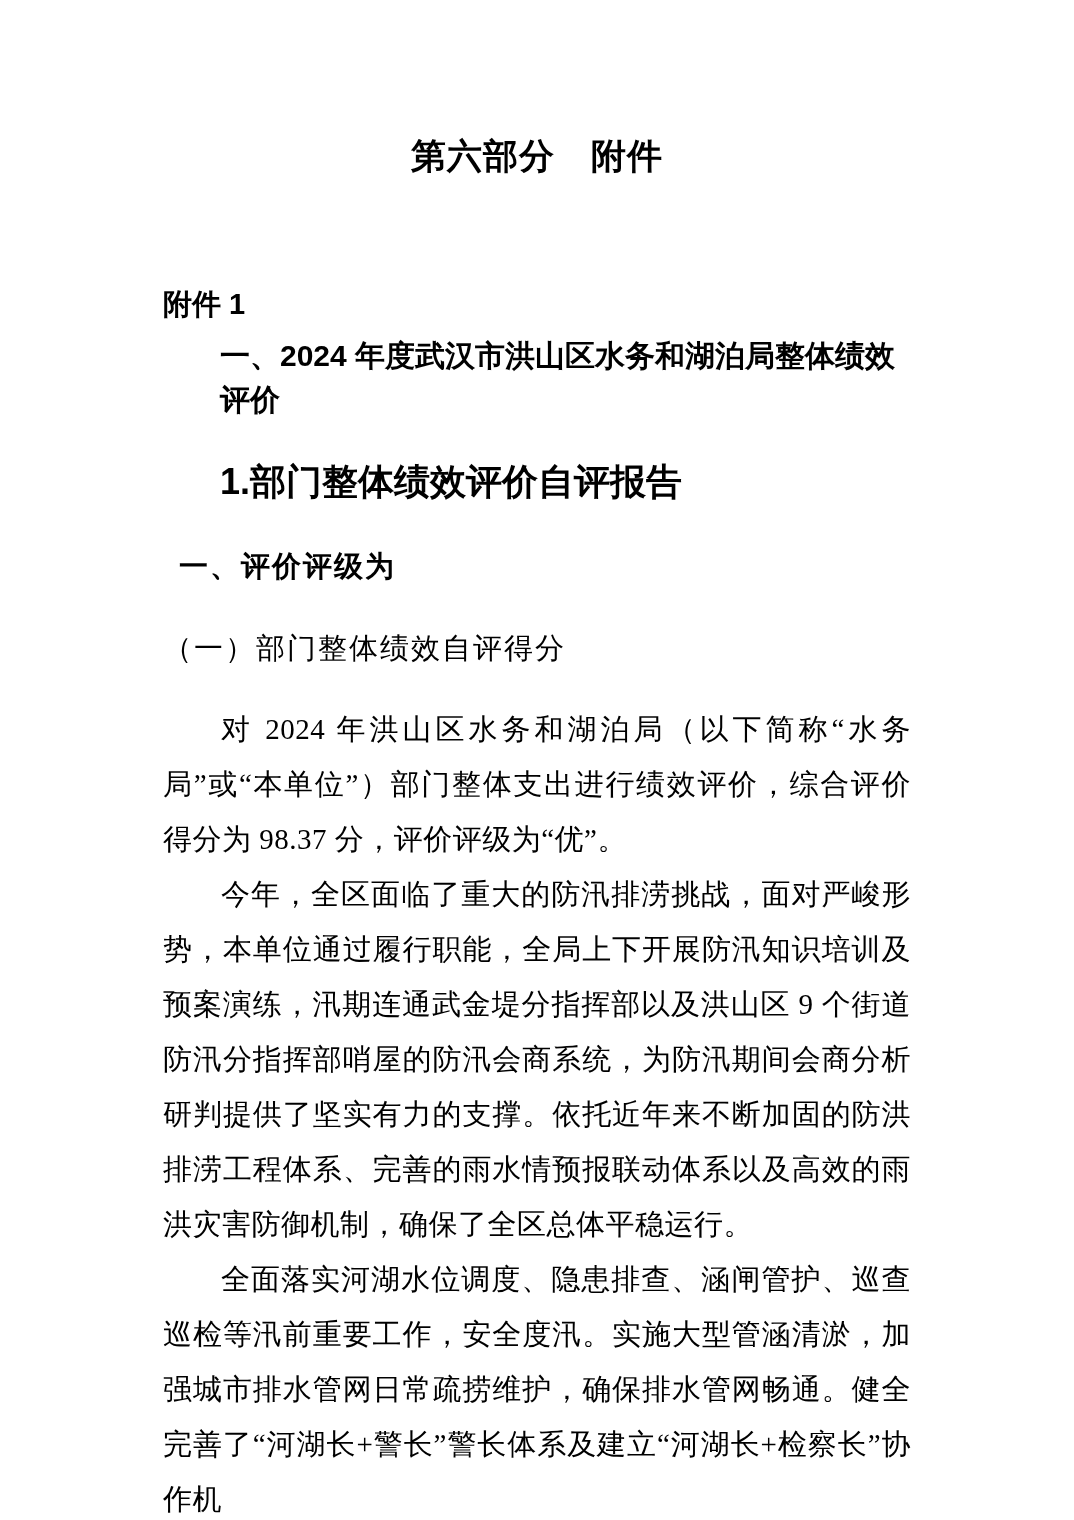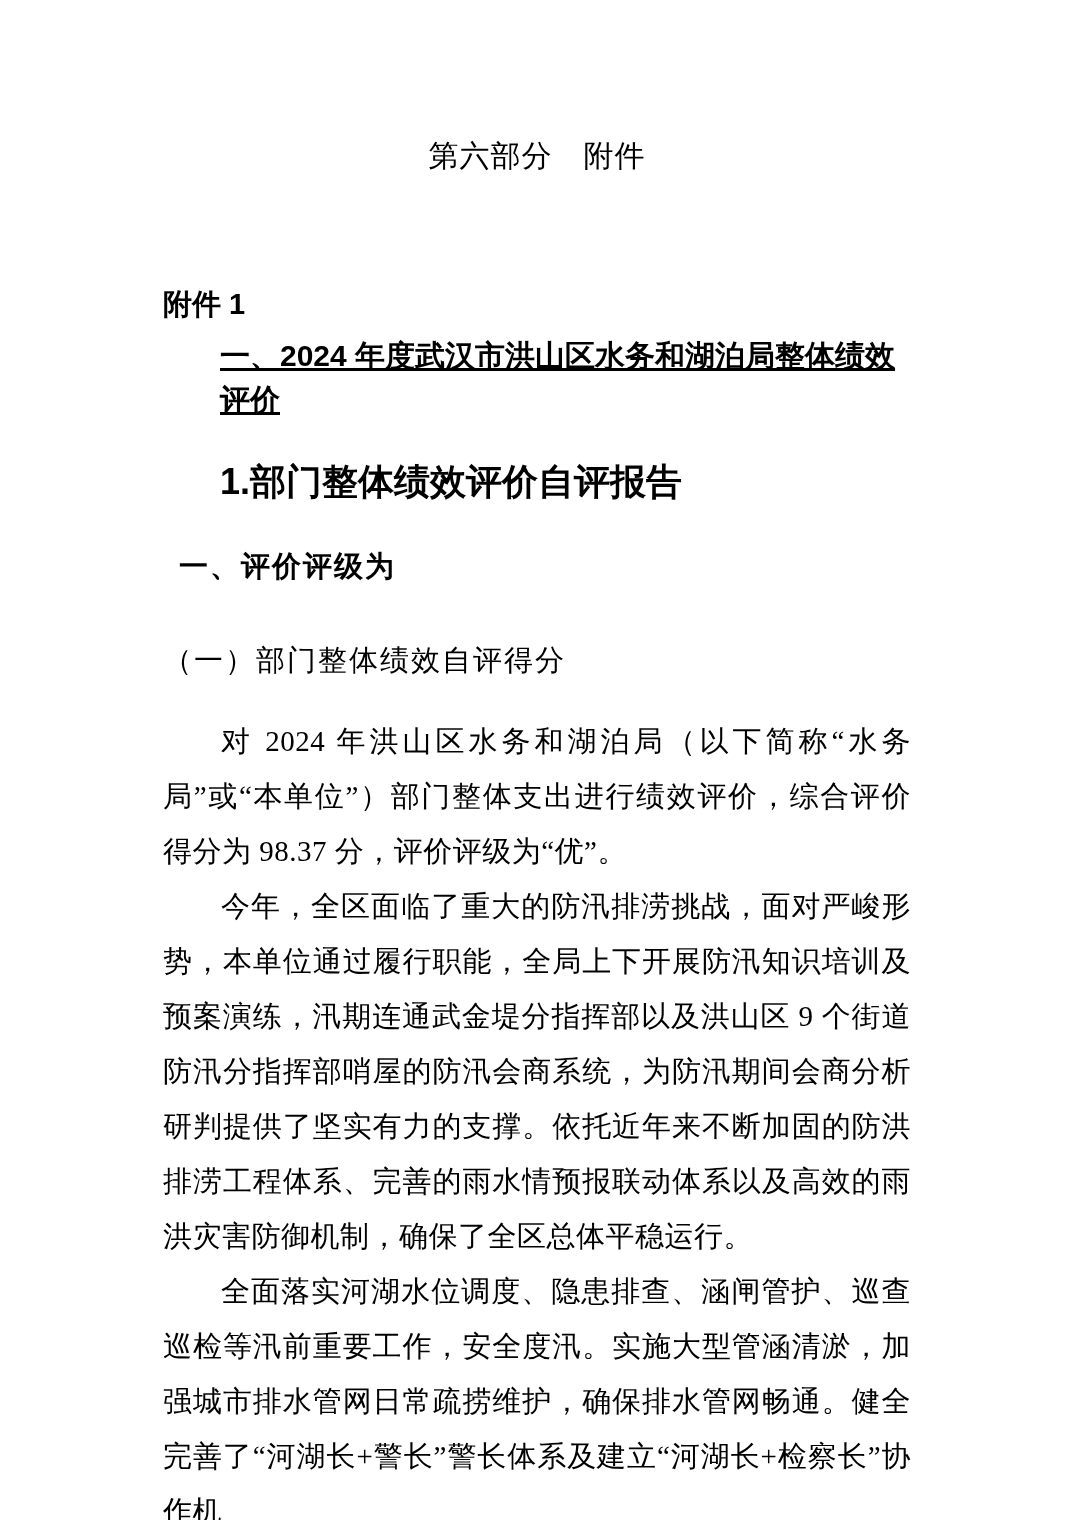--- a/index.html
+++ b/index.html
@@ -19,61 +19,60 @@
   .content {
     position: absolute;
     left: 163px;
     top: 0;
     width: 748px;
   }
   .part-title {
     margin-top: 134px;
     text-align: center;
     font-family: "Liberation Sans", "DejaVu Sans", sans-serif;
-    font-weight: 400;
-    font-size: 30px;
+    font-weight: 700;
+    font-size: 35px;
     line-height: 44px;
     letter-spacing: 1px;
     white-space: pre;
   }
   .attachment-label {
     margin-top: 104px;
     font-family: "Liberation Sans", "DejaVu Sans", sans-serif;
     font-weight: 600;
     font-size: 29px;
     line-height: 44px;
   }
   .section-title {
     margin-top: 8px;
     padding-left: 57px;
     font-family: "Liberation Sans", "DejaVu Sans", sans-serif;
     font-weight: 700;
     font-size: 30px;
     line-height: 44px;
-    text-decoration: underline;
   }
   .report-title {
     margin-top: 38px;
     padding-left: 57px;
     font-family: "Liberation Sans", "DejaVu Sans", sans-serif;
     font-weight: 700;
     font-size: 36px;
     line-height: 44px;
   }
   .heading-1 {
     margin-top: 40px;
     padding-left: 16px;
     font-family: "Liberation Sans", "DejaVu Sans", sans-serif;
     font-weight: 700;
     font-size: 29px;
     line-height: 44px;
     letter-spacing: 2px;
   }
   .subheading-1 {
-    margin-top: 50px;
+    margin-top: 38px;
     font-size: 29px;
     line-height: 44px;
     letter-spacing: 2px;
   }
   .body-block {
     margin-top: 32px;
   }
   .para {
     margin: 0;
     font-size: 29px;

